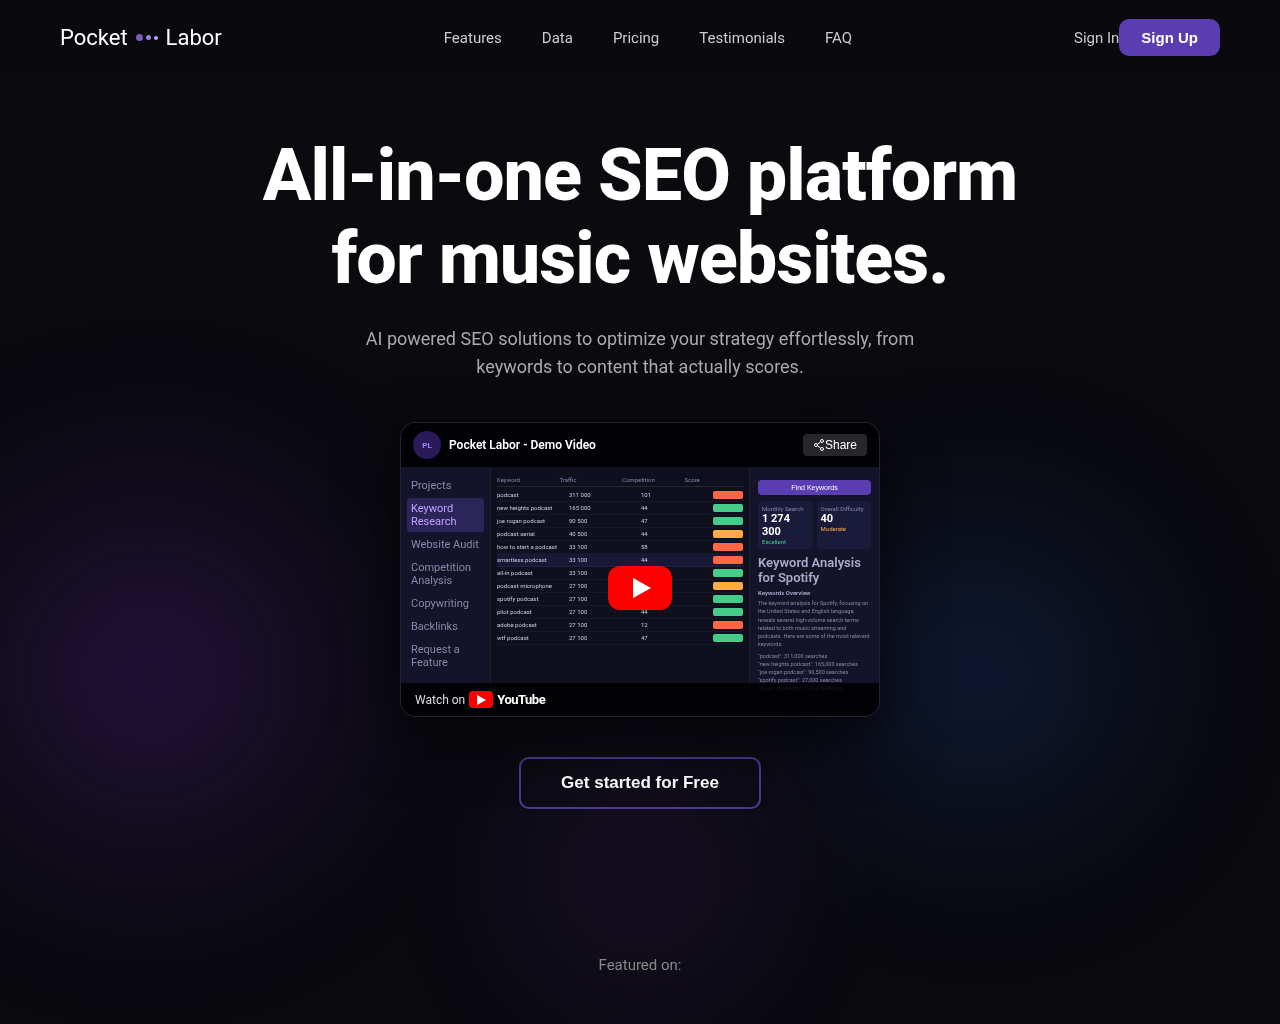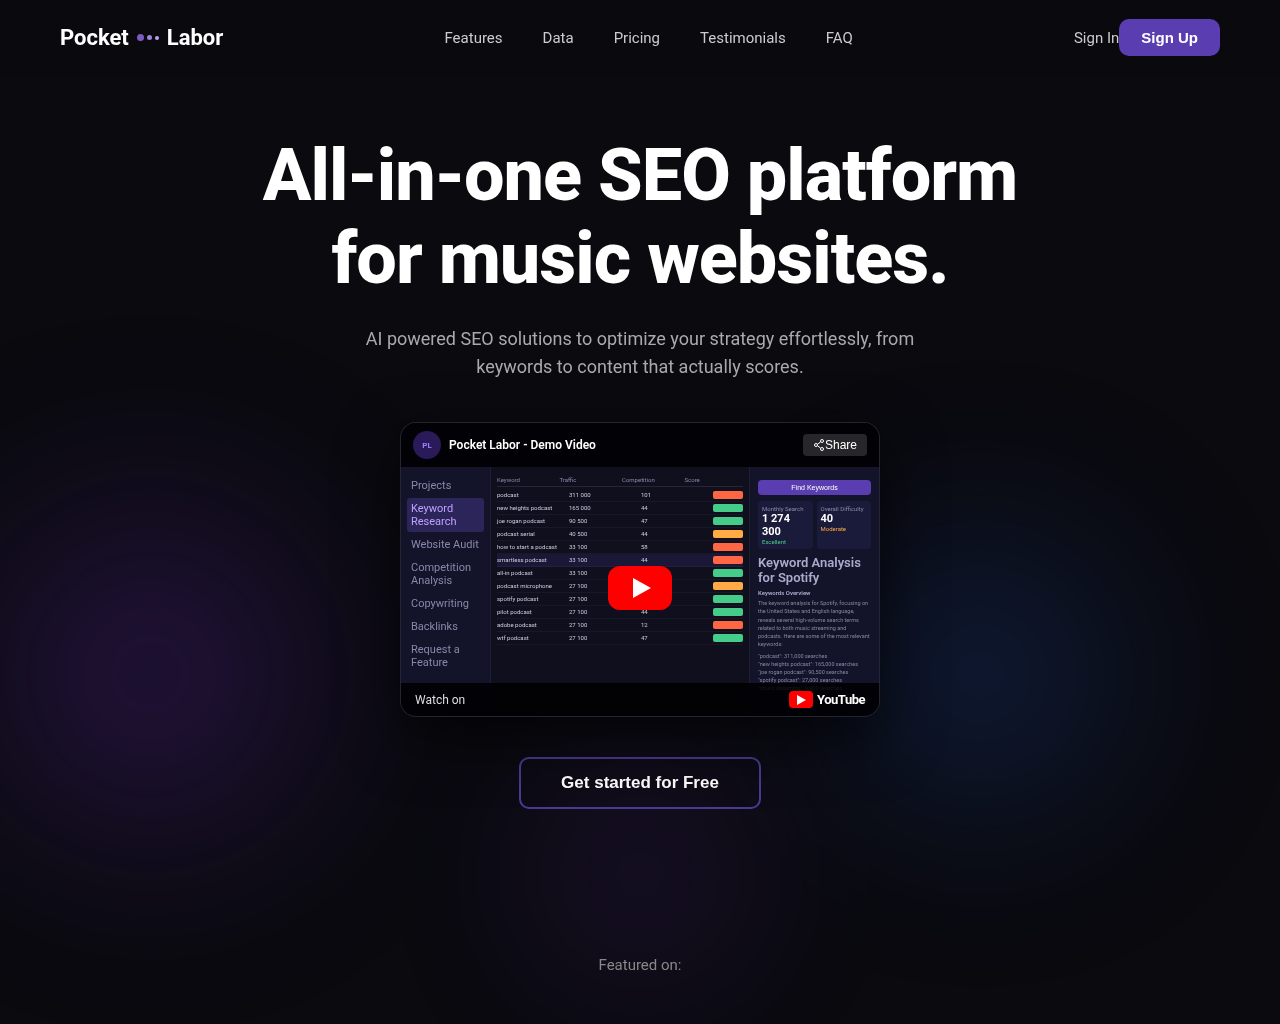--- a/index.html
+++ b/index.html
@@ -59,21 +59,21 @@
 
     .nav-logo {
       display: flex;
       align-items: center;
       gap: 8px;
       text-decoration: none;
     }
 
     .logo-text {
       font-size: 22px;
-      font-weight: 700;
+      font-weight: 400;
       color: #ffffff;
     }
 
     .logo-dots {
       display: flex;
       gap: 3px;
       align-items: center;
     }
 
     .logo-dot {
@@ -413,21 +413,20 @@
     .yt-bottom-bar {
       position: absolute;
       bottom: 0;
       left: 0;
       right: 0;
       background: rgba(0,0,0,0.85);
       padding: 8px 14px;
       display: flex;
       align-items: center;
       gap: 4px;
-      justify-content: space-between;
     }
 
     .yt-watch-text {
       font-size: 12px;
       color: #dddddd;
     }
 
     .yt-logo {
       display: flex;
       align-items: center;

